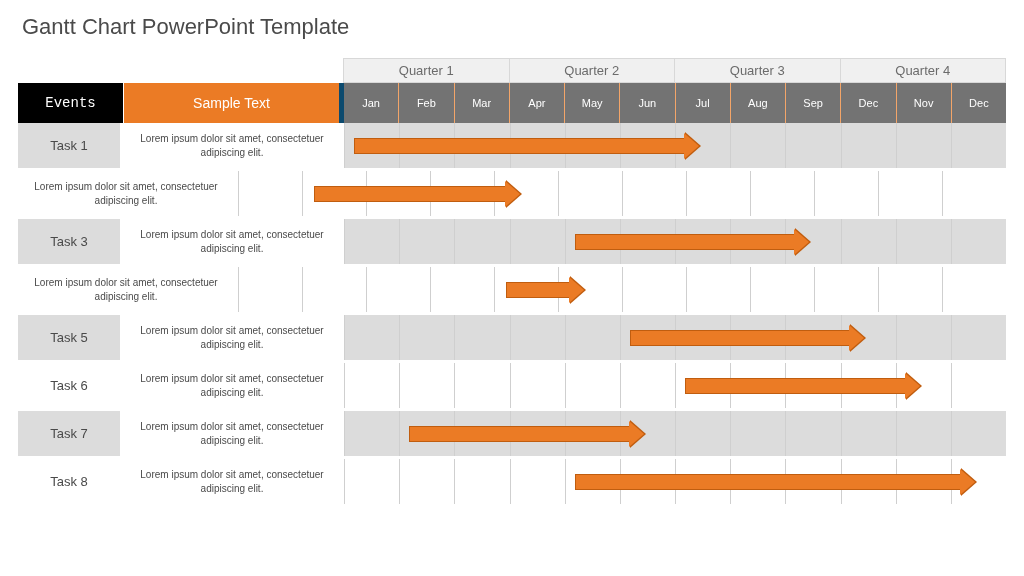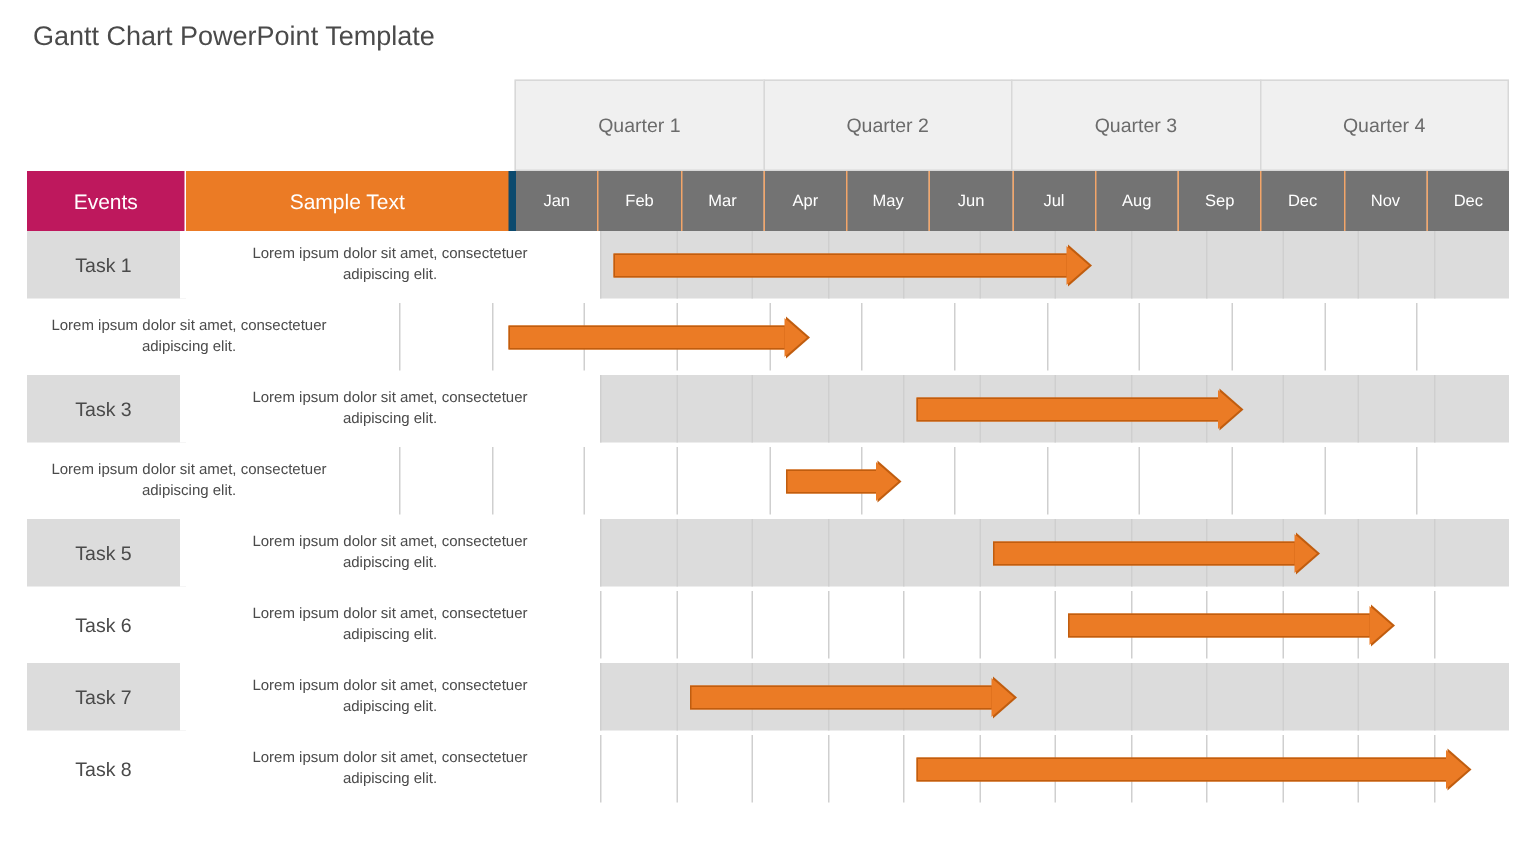--- a/index.html
+++ b/index.html
@@ -6,68 +6,69 @@
   body {
     font-family: Arial, Helvetica, sans-serif;
     background: #fff;
     width: 1024px;
     height: 576px;
     overflow: hidden;
     padding: 10px 18px 0 18px;
   }
   .title {
     color: #4a4a4a;
-    font-size: 18px;
+    font-size: 22px;
     font-weight: 400;
     margin: 4px 0 18px 4px;
   }
   .chart {
     width: 100%;
   }
   
   .row { display: flex; }
   .left-spacer-quarters { width: 326px; flex: 0 0 326px; }
   .quarters { flex: 1; display: flex; }
   .quarter {
     flex: 1;
     text-align: center;
     font-size: 13px;
     color: #6b6b6b;
     background: #f0f0f0;
     border: 1px solid #d8d8d8;
-    padding: 22px 0;
+    padding: 4px 0;
     margin-left: -1px;
   }
   
   .header { display: flex; height: 40px; }
   .hdr-events {
     width: 106px; flex: 0 0 106px;
-    background: #be185d; color: #fff;
+    background: #000000; color: #fff;
     display: flex; align-items: center; justify-content: center;
     font-size: 14px;
     border-right: 1px solid #fff;
+    font-family: Liberation Mono, monospace;
   }
   .hdr-sample {
     width: 220px; flex: 0 0 220px;
     background: #eb7b25; color: #fff;
     display: flex; align-items: center; justify-content: center;
     font-size: 14px;
     border-right: 5px solid #0c4a6e;
   }
   .months { flex: 1; display: flex; }
   .month {
     flex: 1;
     background: #737373; color: #fff;
     font-size: 11px;
     display: flex; align-items: center; justify-content: center;
     border-left: 1px solid #f3a569;
   }
   .month:first-child { border-left: none; }
   
-  .task-row { display: flex; height: 48px; gap: 28px; }
+  .task-row { display: flex; height: 48px; }
   .task-row:nth-child(odd) .rowbg { background: #dcdcdc; }
   .task-row:nth-child(even) .rowbg { background: #ffffff; }
   .task-name {
     width: 106px; flex: 0 0 106px;
     display: flex; align-items: center; justify-content: center;
     font-size: 13px; color: #4a4a4a;
     border-right: 4px solid #fff;
   }
   .task-desc {
     width: 220px; flex: 0 0 220px;

